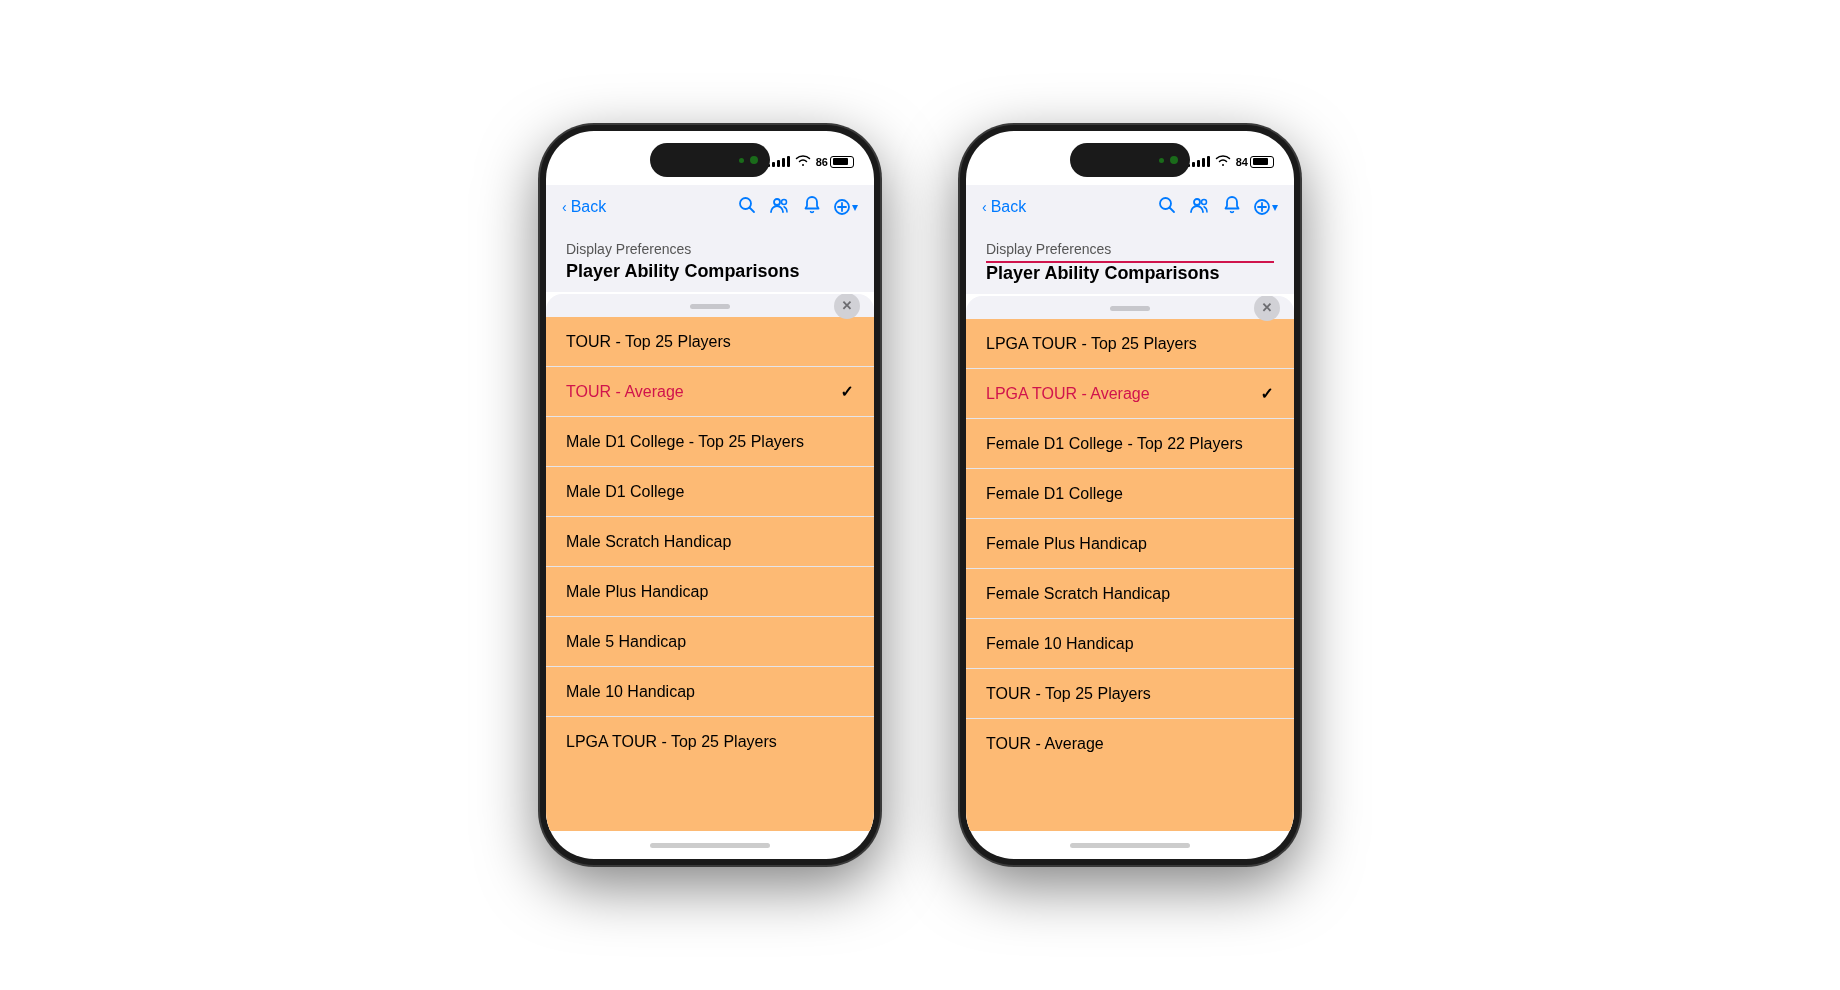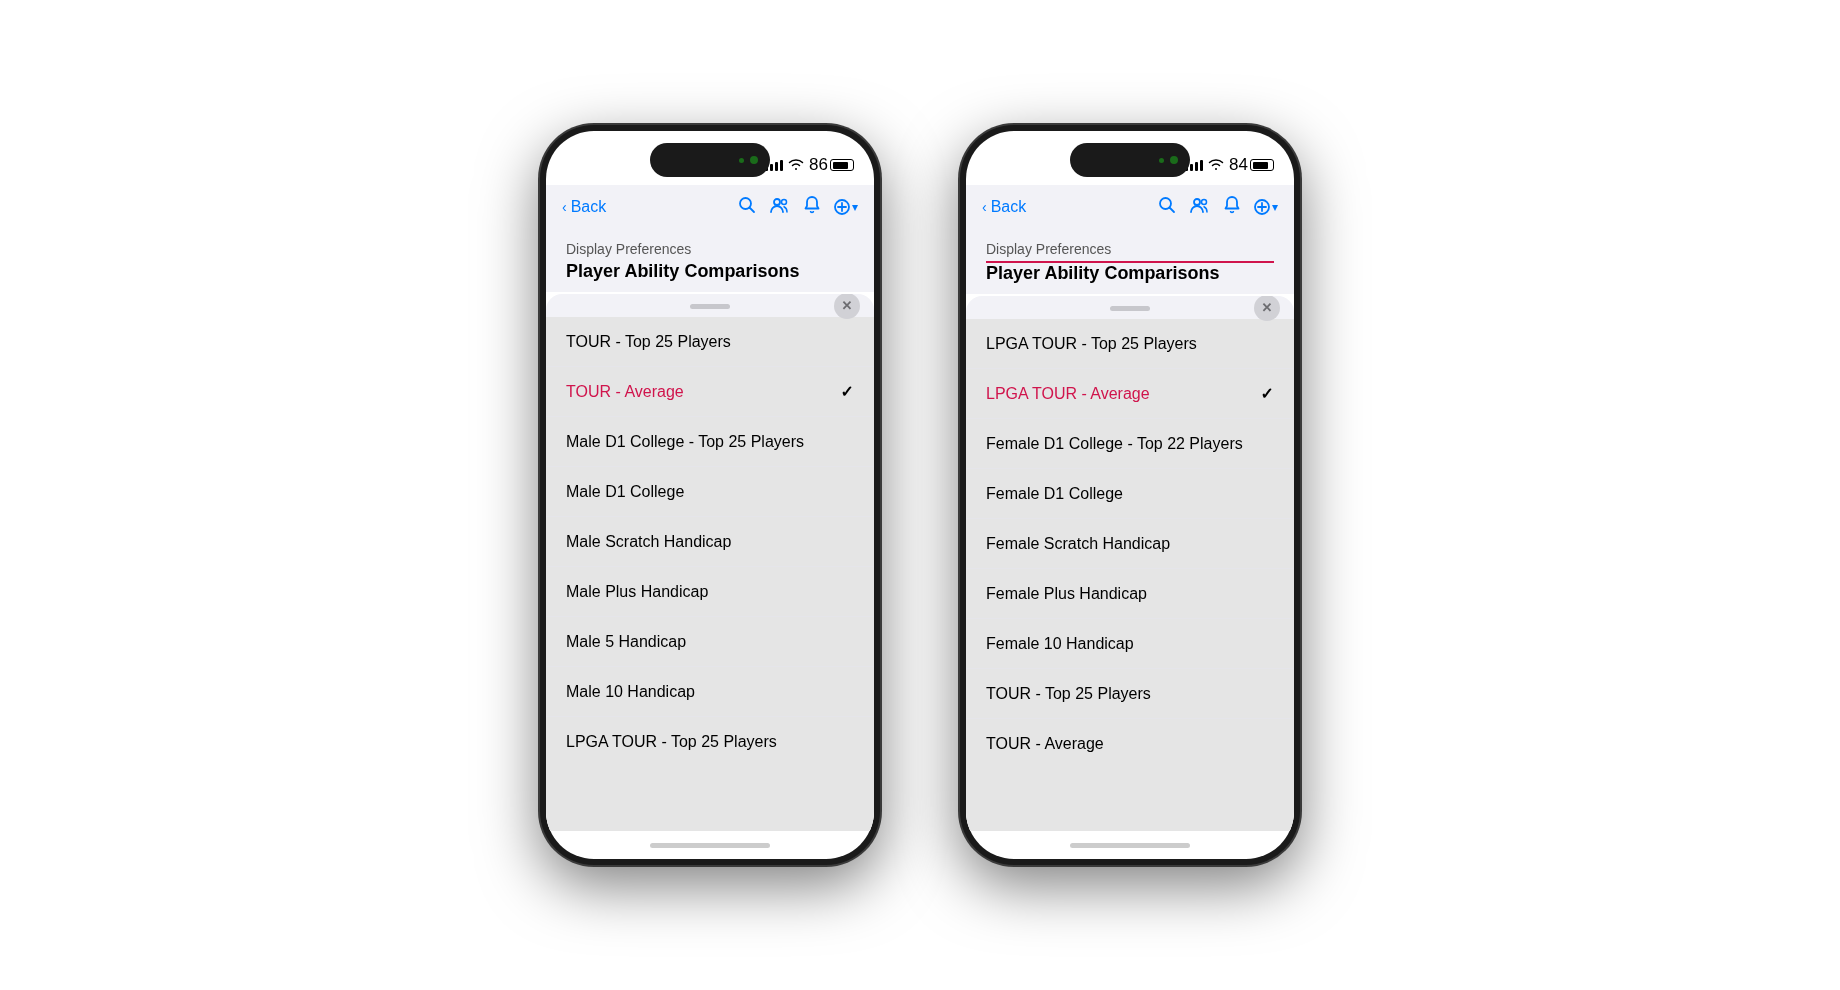--- a/index.html
+++ b/index.html
@@ -155,22 +155,22 @@
       align-items: center;
       padding: 1.5px;
       position: relative;
     }
     .battery-fill {
       height: 100%;
       background: #000;
       border-radius: 1px;
     }
     .battery-percent {
-      font-size: 17px;
-      font-weight: 400;
+      font-size: 11px;
+      font-weight: 700;
       color: #000;
     }
 
     
     .nav-bar {
       height: 44px;
       display: flex;
       align-items: center;
       padding: 0 16px;
       gap: 12px;
@@ -258,21 +258,21 @@
       cursor: pointer;
       color: #6c6c70;
       font-size: 13px;
       font-weight: 600;
     }
 
     
     .options-list {
       flex: 1;
       overflow-y: auto;
-      background: #e5e5e5;
+      background: #fdba74;
     }
 
     .option-item {
       display: flex;
       align-items: center;
       padding: 14px 20px;
       border-bottom: 0.5px solid #e5e5ea;
       position: relative;
       min-height: 50px;
     }
@@ -520,24 +520,24 @@
               <span class="option-label selected">LPGA TOUR - Average</span>
               <span class="option-checkmark">✓</span>
             </div>
             <div class="option-item">
               <span class="option-label">Female D1 College - Top 22 Players</span>
             </div>
             <div class="option-item">
               <span class="option-label">Female D1 College</span>
             </div>
             <div class="option-item">
+              <span class="option-label">Female Plus Handicap</span>
+            </div>
+            <div class="option-item">
               <span class="option-label">Female Scratch Handicap</span>
-            </div>
-            <div class="option-item">
-              <span class="option-label">Female Plus Handicap</span>
             </div>
             <div class="option-item">
               <span class="option-label">Female 10 Handicap</span>
             </div>
             <div class="option-item">
               <span class="option-label">TOUR - Top 25 Players</span>
             </div>
             <div class="option-item">
               <span class="option-label">TOUR - Average</span>
             </div>

